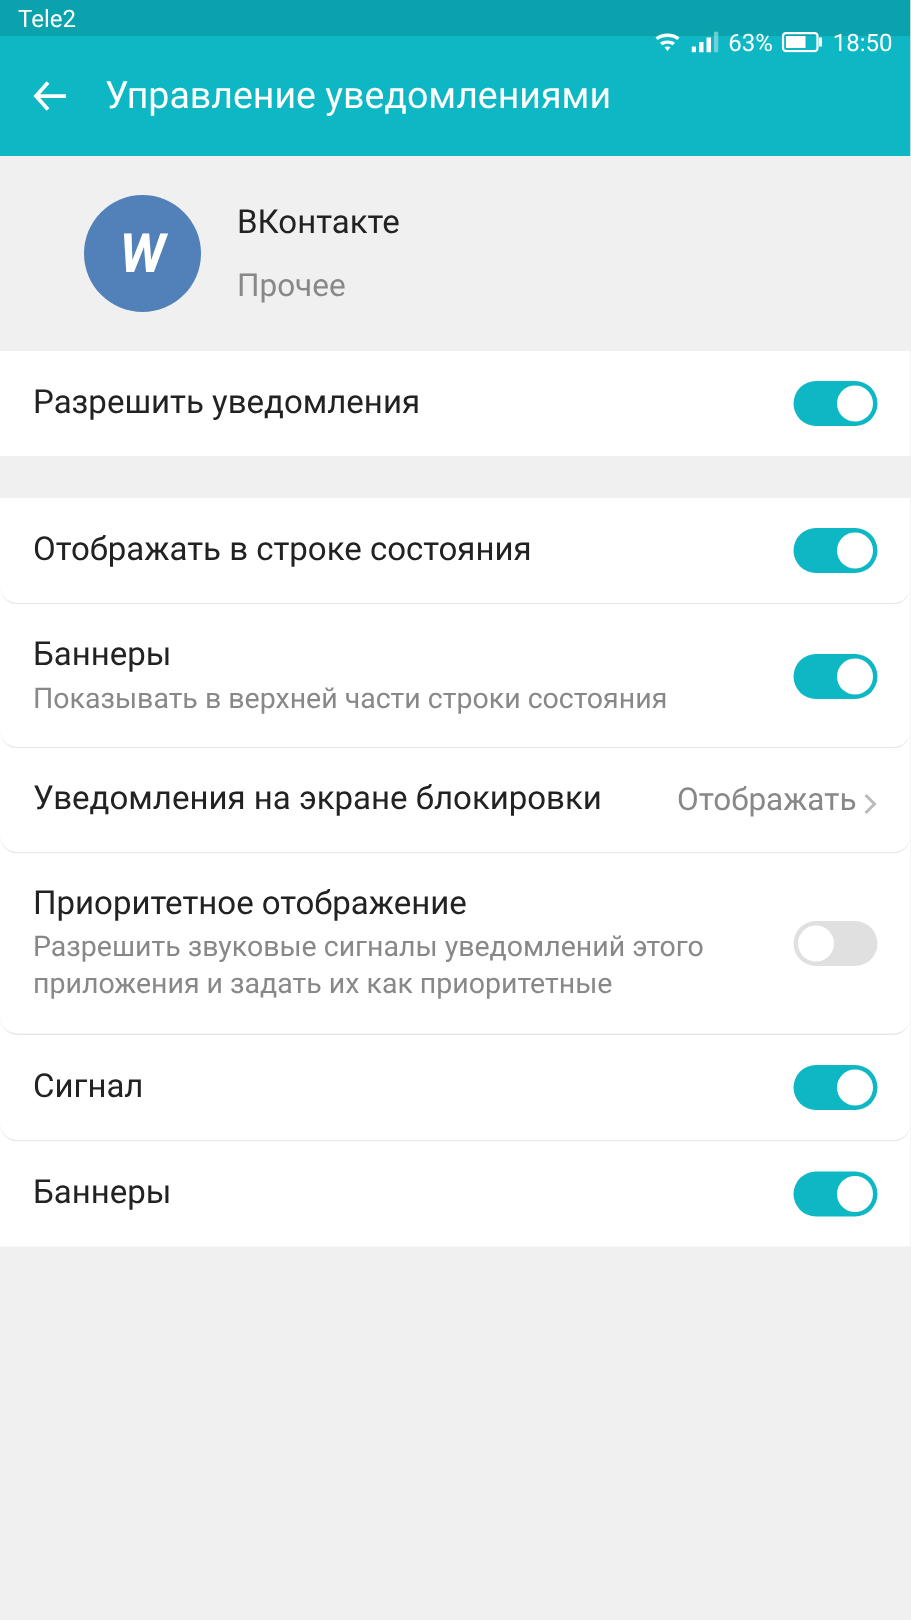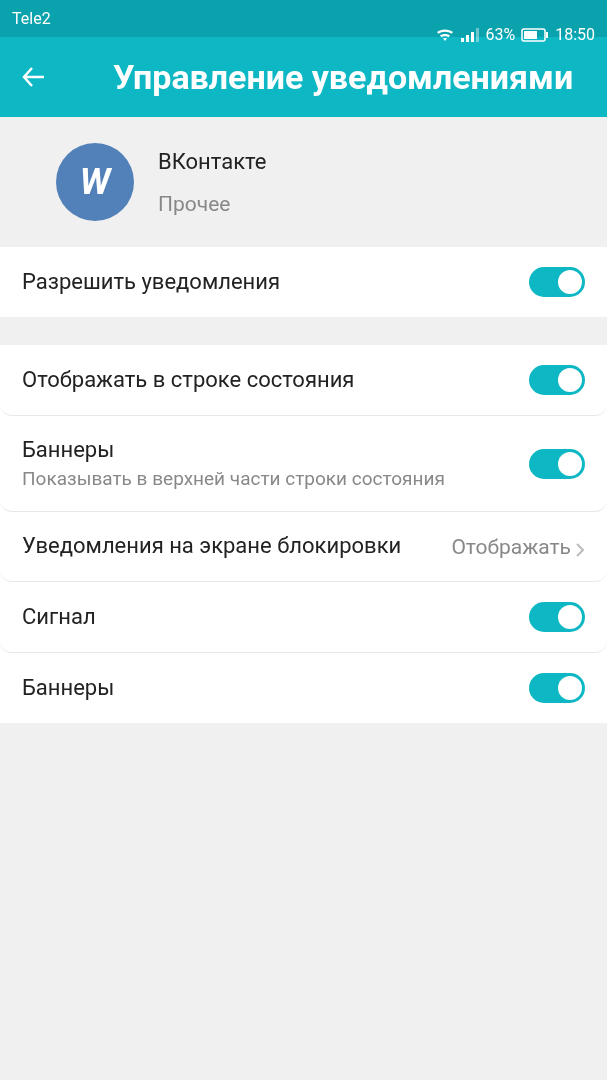--- a/index.html
+++ b/index.html
@@ -8,21 +8,21 @@
       box-sizing: border-box;
       font-family: -apple-system, BlinkMacSystemFont, 'Segoe UI', Roboto, sans-serif;
     }
     body {
       width: 607px;
       height: 1080px;
       background: #f0f0f0;
       overflow: hidden;
     }
     .status-bar {
-      height: 37px;
+      height: 24px;
       background: #0aa3ad;
       color: white;
       display: flex;
       align-items: center;
       justify-content: space-between;
       padding: 0 12px;
       font-size: 16px;
       gap: 32px;
     }
     .status-left {
@@ -46,23 +46,22 @@
       align-items: center;
       padding: 0 18px;
     }
     .back-arrow {
       width: 32px;
       height: 32px;
       margin-right: 20px;
       cursor: pointer;
     }
     .header-title {
-      font-size: 34px;
-      font-weight: 700;
-      margin-left: 43px;
+      font-size: 25px;
+      font-weight: 400;
     }
     .app-info {
       background: #f0f0f0;
       padding: 26px 22px;
       display: flex;
       align-items: center;
     }
     .app-icon {
       width: 78px;
       height: 78px;
@@ -253,20 +252,29 @@
     <div class="row-value">
       <span>Отображать</span>
       <span class="chevron">
         <svg width="10" height="16" viewBox="0 0 10 16" fill="none" stroke="#bbb" stroke-width="2">
           <path d="M2 2 L8 8 L2 14"></path>
         </svg>
       </span>
     </div>
   </div>
 
+  <div class="row">
+    <div class="row-content">
+      <div class="row-title">Приоритетное отображение</div>
+      <div class="row-subtitle">Разрешить звуковые сигналы уведомлений этого приложения и задать их как приоритетные</div>
+    </div>
+    <div class="toggle off">
+      <div class="toggle-knob"></div>
+    </div>
+  </div>
 
   <div class="row">
     <div class="row-content">
       <div class="row-title">Сигнал</div>
     </div>
     <div class="toggle on">
       <div class="toggle-knob"></div>
     </div>
   </div>
 

